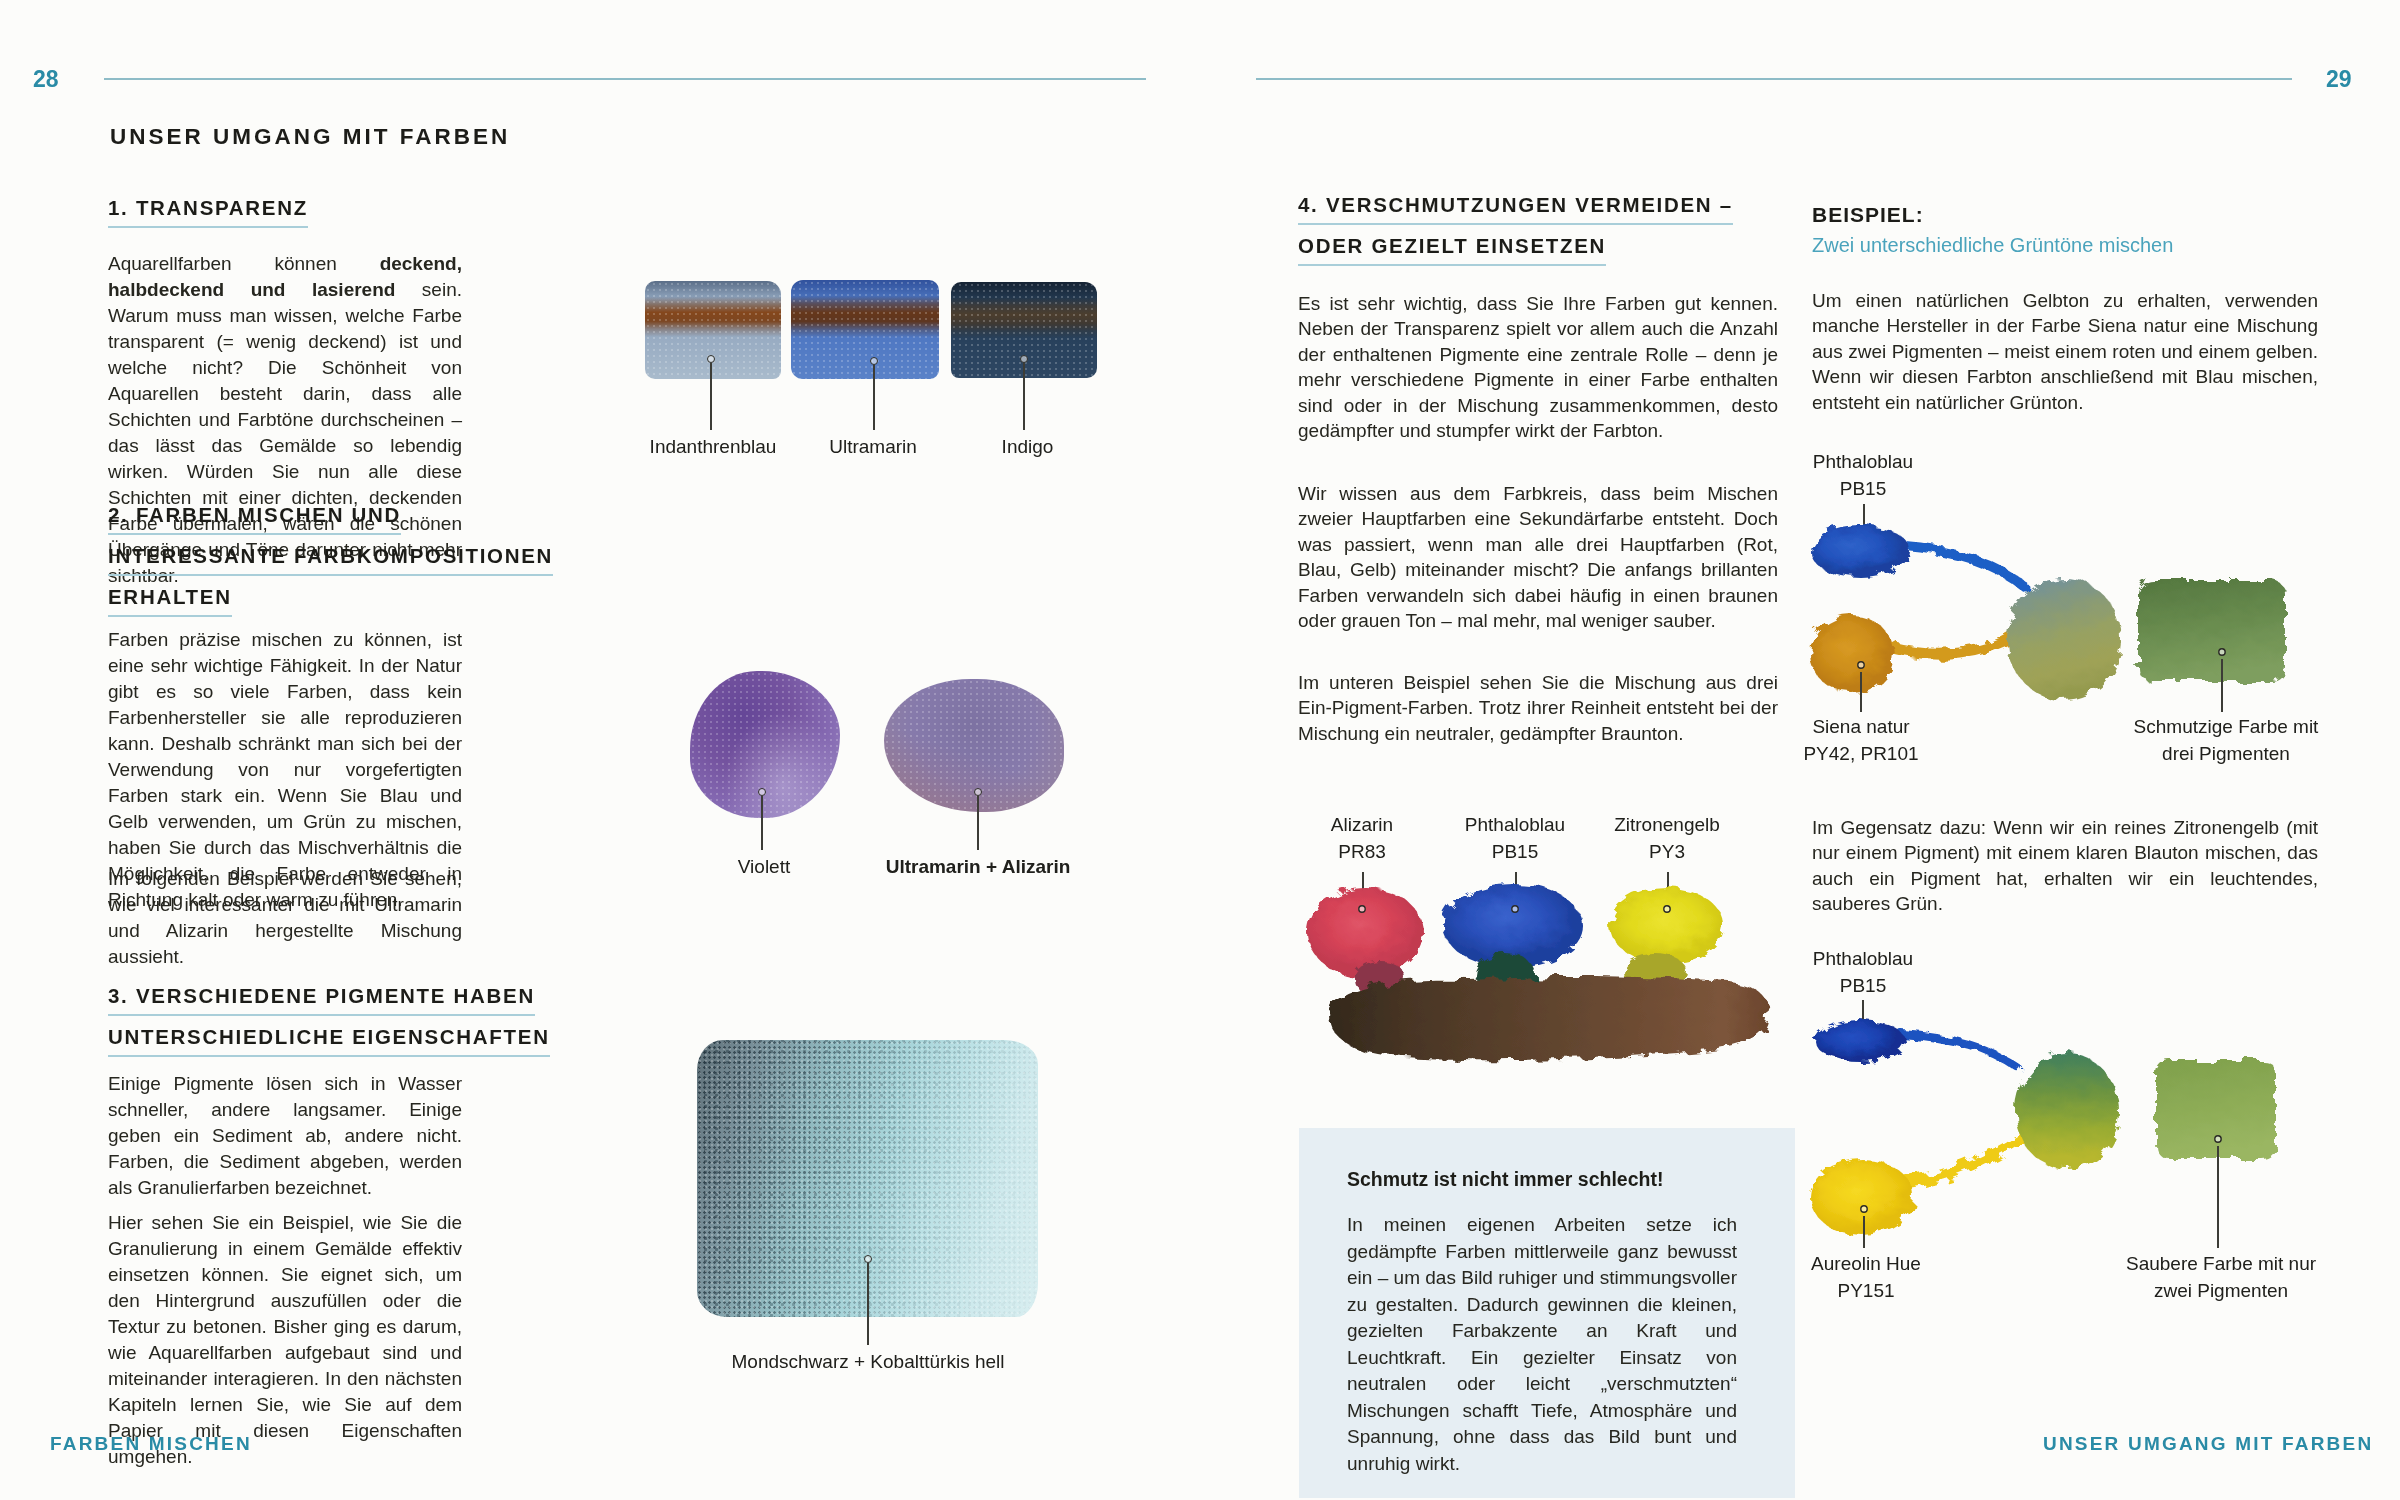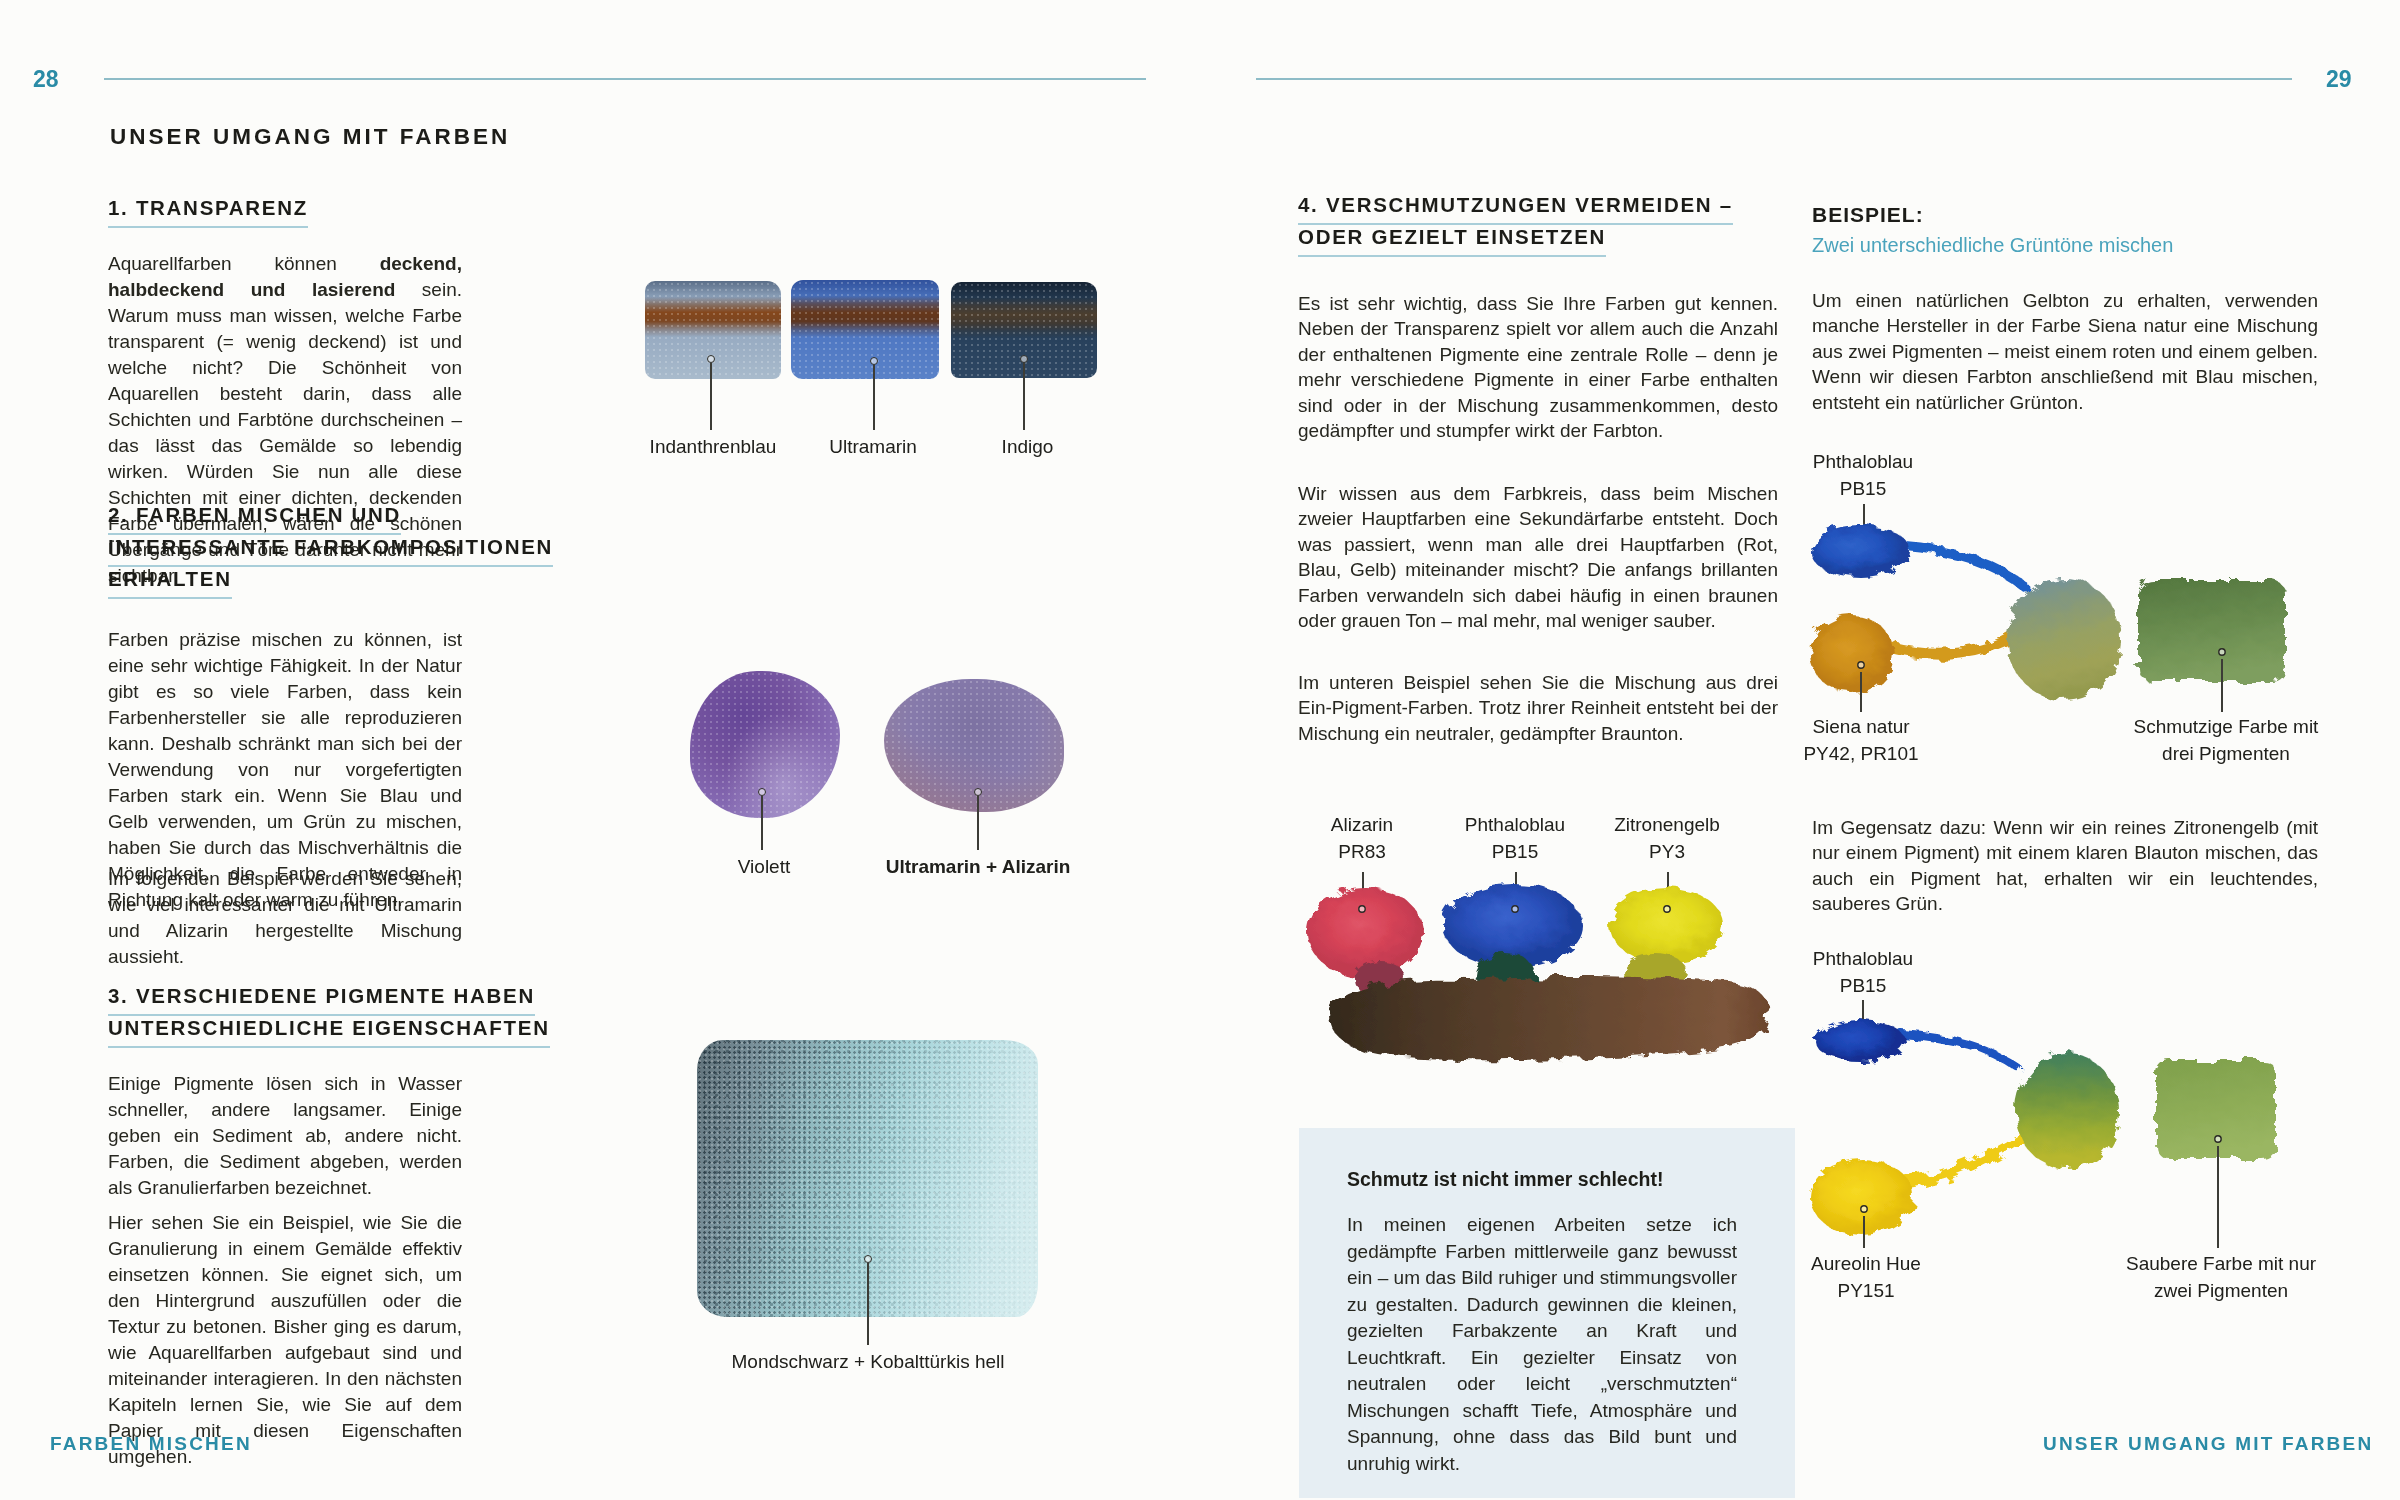--- a/index.html
+++ b/index.html
@@ -6,21 +6,21 @@
     --teal:#2a8ba6; --teal-light:#4aa3bc; --underline:#a9ced9; --rule:#69a7b6;
     --ink:#26261f; --box-bg:#e6eef3;
   }
   html,body{margin:0;padding:0;background:#e8e8e6;}
   .spread{position:relative;width:2400px;height:1500px;background:#fcfcfa;overflow:hidden;
           font-family:"Liberation Sans","DejaVu Sans",sans-serif;color:var(--ink);}
   .pagenum{position:absolute;font-size:23px;font-weight:bold;color:var(--teal);}
   .rule{position:absolute;height:2px;background:var(--rule);opacity:.75;}
   .h1{position:absolute;font-size:22.5px;font-weight:bold;letter-spacing:3px;color:#1c1c18;white-space:nowrap;}
   .h2{position:absolute;font-size:20.5px;font-weight:bold;letter-spacing:1.7px;color:#1c1c18;}
-  .h2 .h2l{display:table;padding-bottom:6px;border-bottom:2.5px solid var(--underline);white-space:nowrap;}
+  .h2 .h2l{display:table;padding-bottom:6px;border-bottom:2.5px solid var(--underline);margin-bottom:9px;white-space:nowrap;}
   .para{position:absolute;font-size:19px;line-height:26px;text-align:justify;color:var(--ink);}
   .lh25{line-height:25.4px;}
   .imglabel{position:absolute;font-size:19px;line-height:26.5px;color:#20201c;text-align:center;}
   .imglabel span{display:block;}
   .cline{position:absolute;width:1.5px;background:#3c3c36;}
   .ring{position:absolute;width:8px;height:8px;border:1.5px solid #2e2e29;border-radius:50%;
         background:rgba(255,255,255,.55);box-sizing:border-box;}
   .footer{position:absolute;font-size:19px;font-weight:bold;letter-spacing:2.2px;color:var(--teal);white-space:nowrap;}
   
   .wc{position:absolute;}

